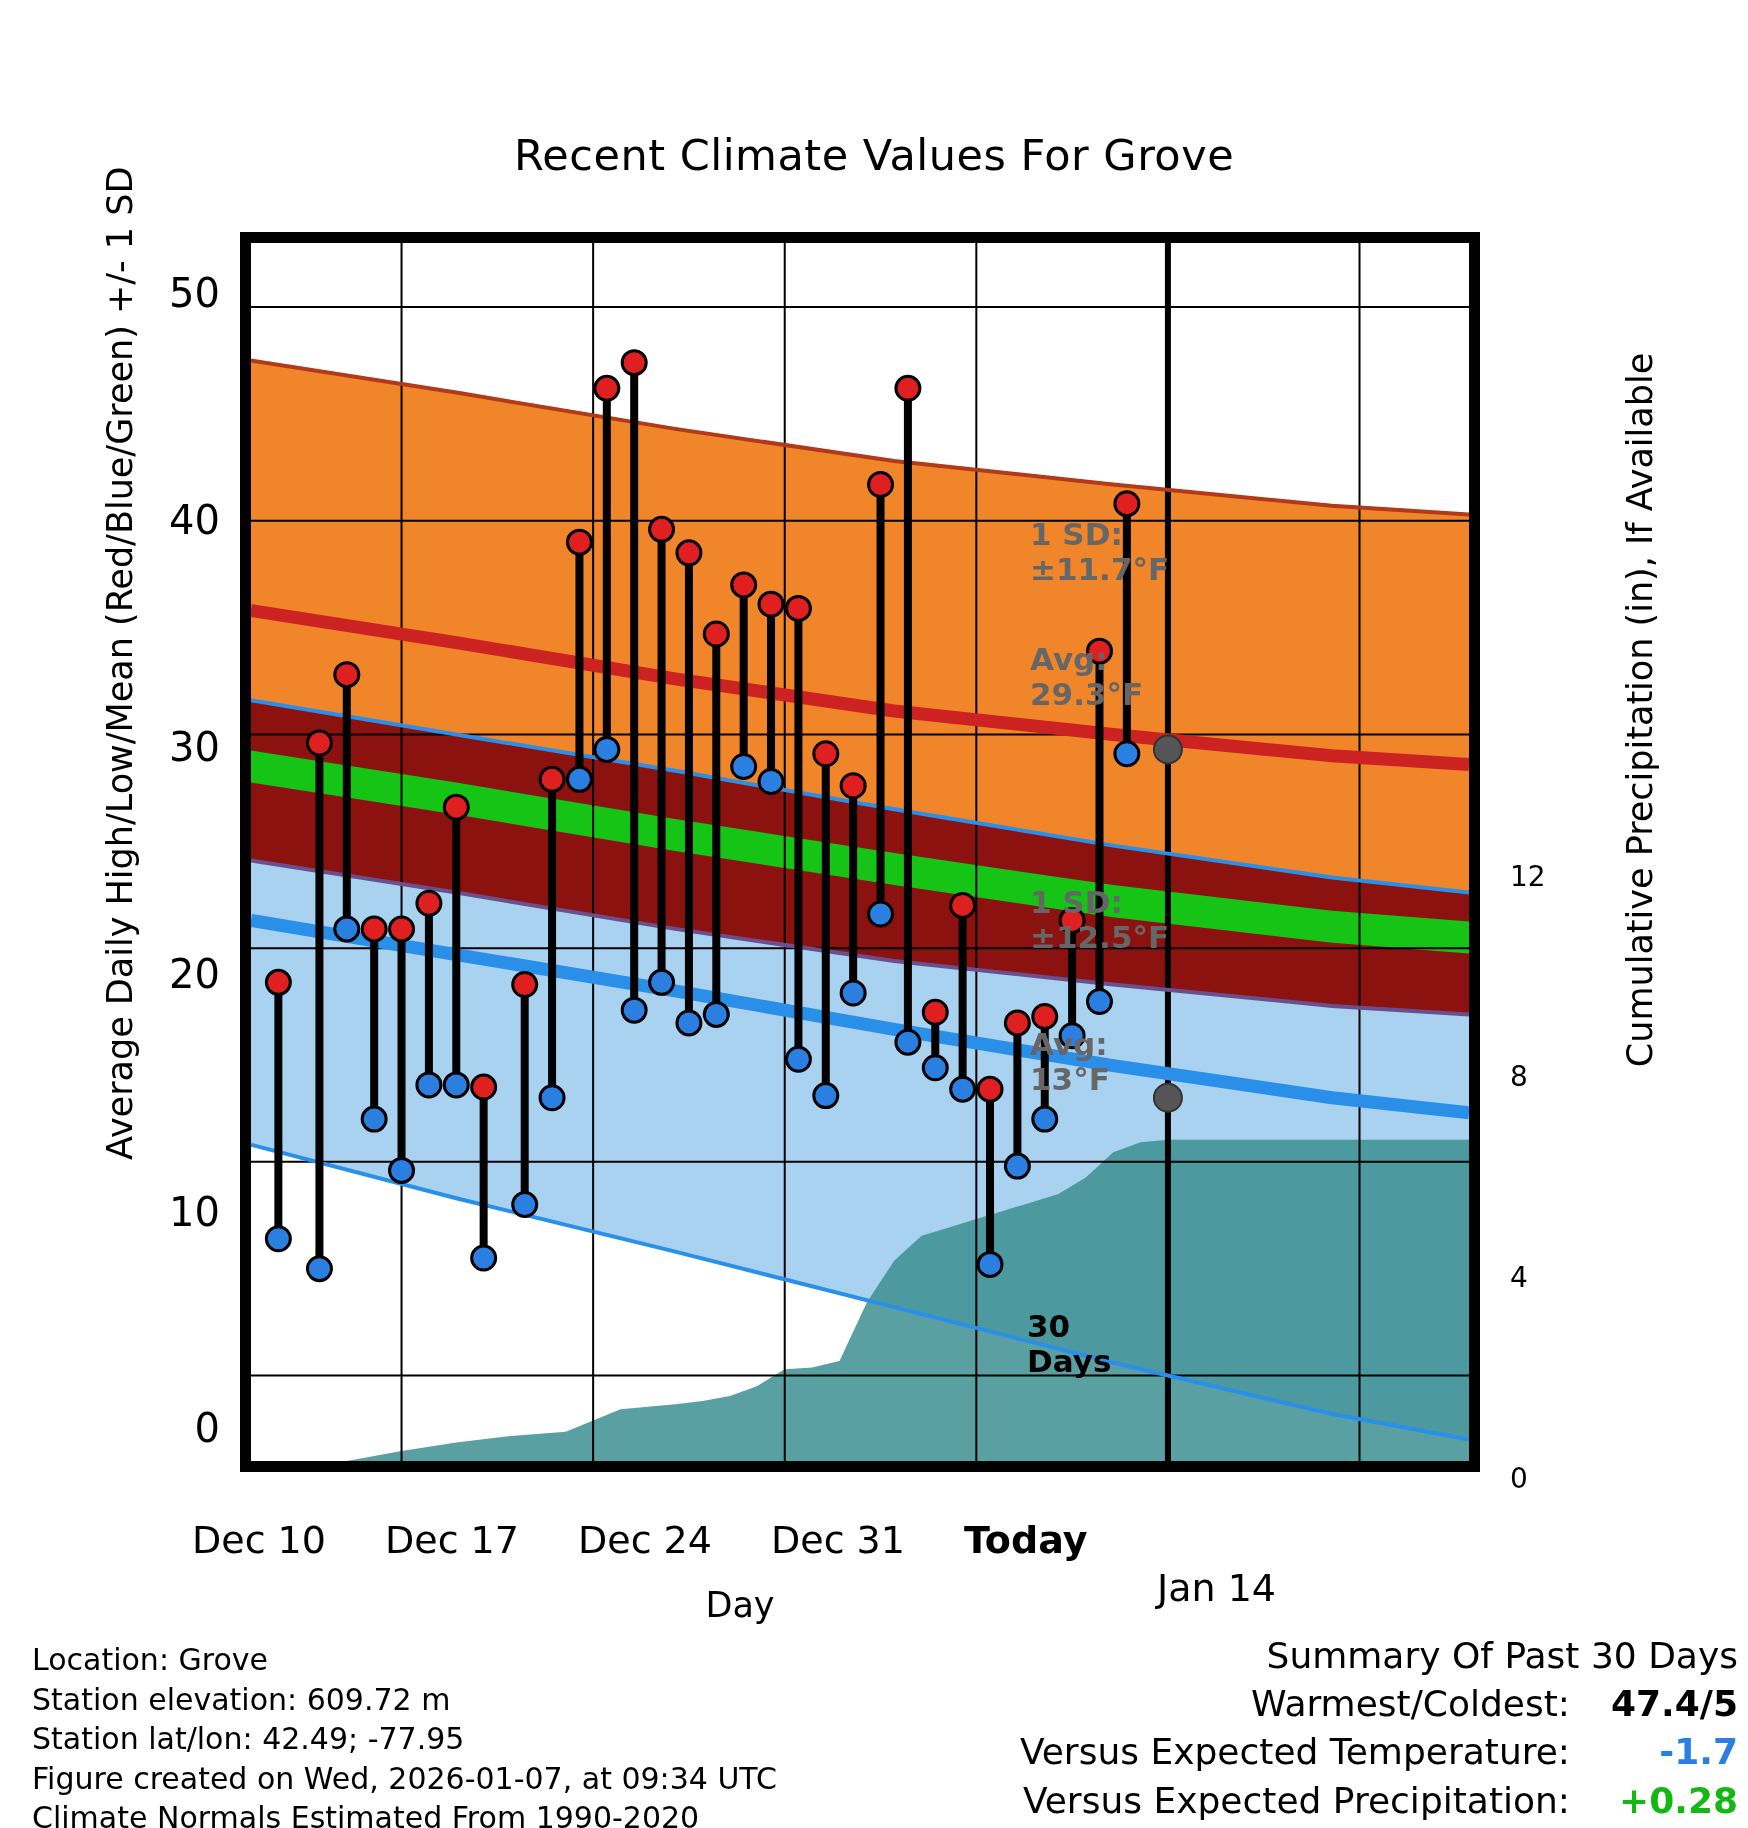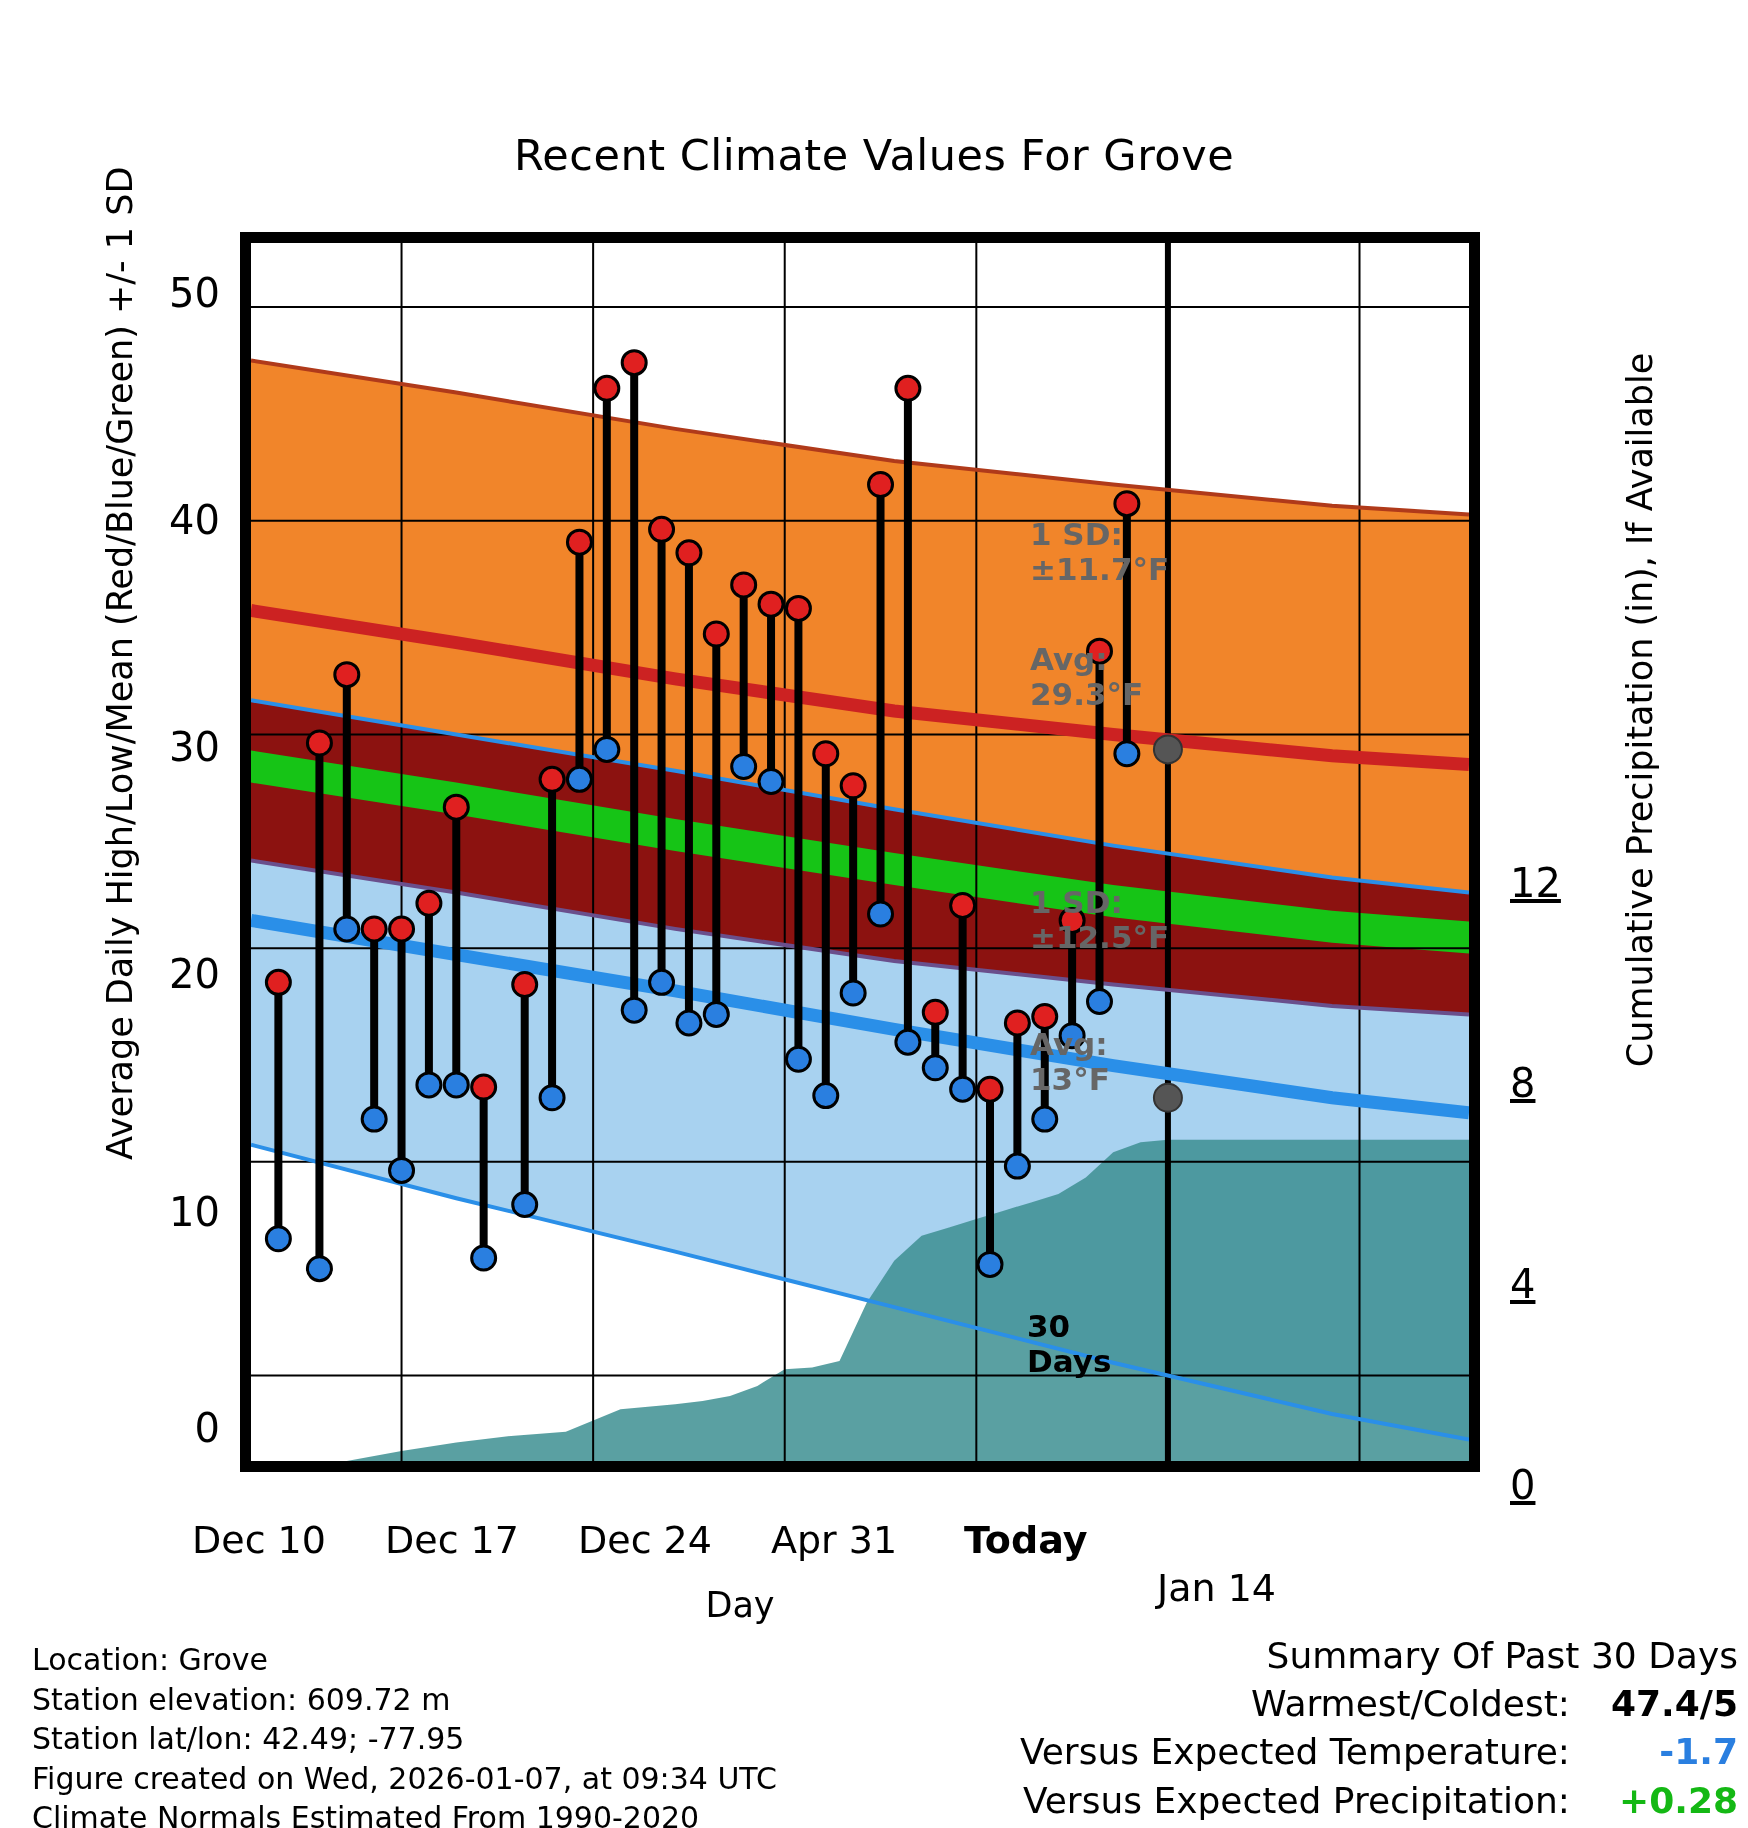--- a/index.html
+++ b/index.html
@@ -90,24 +90,23 @@
   svg.plot-svg { display: block; }
   
   .ytick-left {
     position: absolute;
     font-size: 40px;
     text-align: right;
     width: 120px;
   }
   .ytick-right {
     position: absolute;
-    font-size: 40px;
+    font-size: 28px;
     text-align: left;
     width: 120px;
-    text-decoration: underline;
   }
   .xtick {
     position: absolute;
     font-size: 38px;
     text-align: left;
     width: 300px;
   }
   .xtick.today { font-weight: bold; }
   
   .annot {
@@ -171,21 +170,21 @@
   <div class="ytick-left" style="left:100px; top:1405px;">0</div>
 
   <div class="ytick-right" style="left:1510px; top:860px;">12</div>
   <div class="ytick-right" style="left:1510px; top:1060px;">8</div>
   <div class="ytick-right" style="left:1510px; top:1261px;">4</div>
   <div class="ytick-right" style="left:1510px; top:1462px;">0</div>
 
   <div class="xtick" style="left:192px; top:1518px;">Dec 10</div>
   <div class="xtick" style="left:385px; top:1518px;">Dec 17</div>
   <div class="xtick" style="left:578px; top:1518px;">Dec 24</div>
-  <div class="xtick" style="left:771px; top:1518px;">Apr 31</div>
+  <div class="xtick" style="left:771px; top:1518px;">Dec 31</div>
   <div class="xtick today" style="left:964px; top:1518px;">Today</div>
   <div class="xtick" style="left:1157px; top:1518px;margin-top:48px;">Jan 14</div>
 
   <div class="plot-wrap">
     <div class="plot-frame"></div>
     <div class="plot-inner">
       <svg class="plot-svg" id="plot-svg" width="1218" height="1218" viewBox="0 0 1218 1218">
           <path d="M0.0 457.3 L205.3 491.5 L424.2 527.8 L643.2 566.3 L862.2 602.6 L1081.1 634.6 L1218.0 649.6 L1218.0 1196.6 L1081.1 1171.0 L862.2 1119.7 L643.2 1064.1 L424.2 1008.6 L205.3 955.2 L0.0 901.7 Z" fill="#a8d2f0" stroke="none"></path>
           <path d="M0.0 117.5 L205.3 149.6 L424.2 185.9 L643.2 218.0 L862.2 241.5 L1081.1 262.8 L1218.0 271.4 L1218.0 771.4 L1081.1 762.9 L862.2 741.5 L643.2 718.0 L424.2 685.9 L205.3 649.6 L0.0 617.5 Z" fill="#f1852a" stroke="none"></path>
           <path d="M0.0 457.3 L205.3 491.5 L424.2 527.8 L643.2 566.3 L862.2 602.6 L1081.1 634.6 L1218.0 649.6 L1218.0 771.4 L1081.1 762.9 L862.2 741.5 L643.2 718.0 L424.2 685.9 L205.3 649.6 L0.0 617.5 Z" fill="#8c1210" stroke="none"></path>

